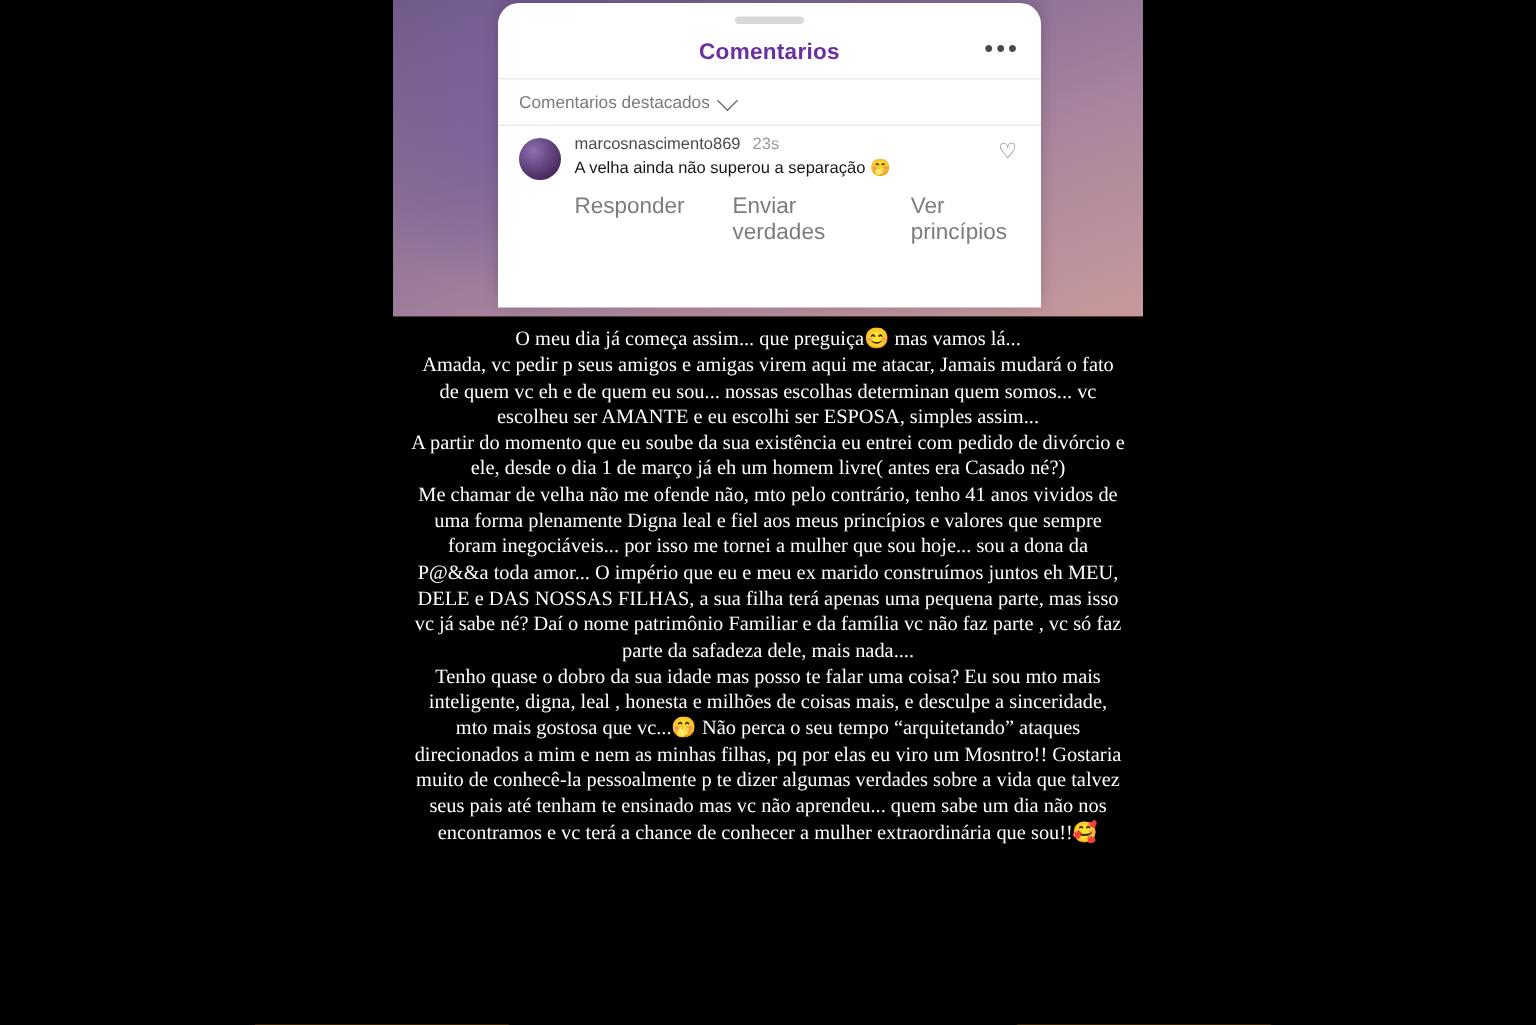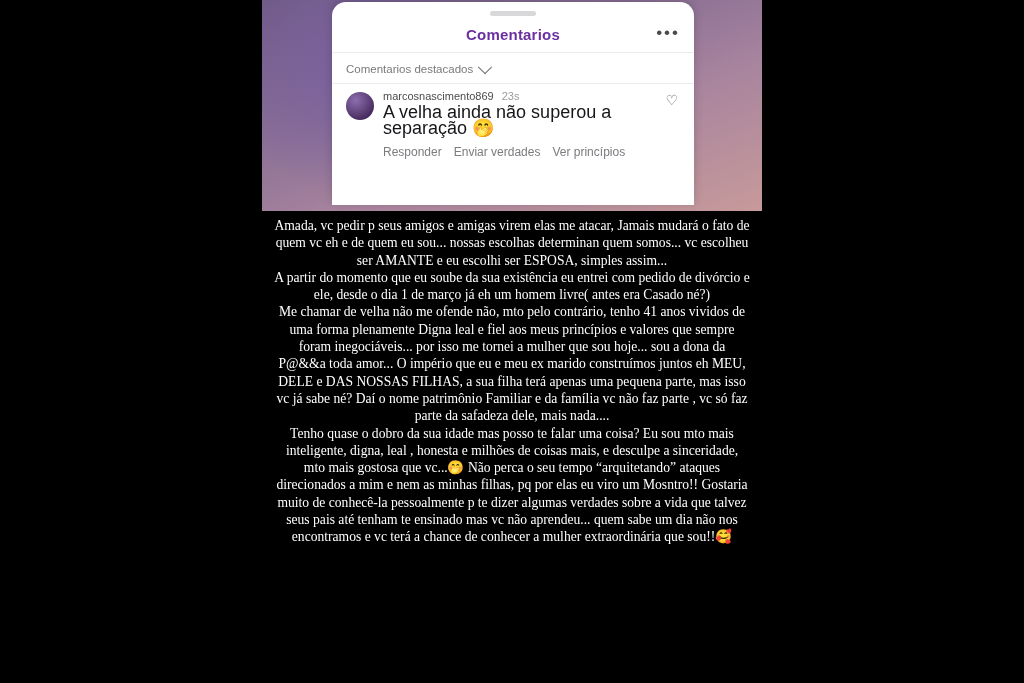--- a/index.html
+++ b/index.html
@@ -126,28 +126,28 @@
     margin-bottom: 2px;
   }
   .comment-user {
     color: #4b4b50;
   }
   .comment-time {
     color: #9a9aa0;
     margin-left: 5px;
   }
   .comment-text {
-    font-size: 18px;
+    font-size: 11px;
     color: #16161a;
     line-height: 16px;
   }
   .comment-actions {
     display: flex;
-    gap: 12px;
-    font-size: 12px;
+    gap: 32px;
+    font-size: 15px;
     color: #7b7b80;
     padding: 9px 0 0 0;
   }
   .heart {
     position: absolute;
     right: 16px;
     top: 8px;
     font-size: 14px;
     color: #6b6b70;
   }
@@ -229,19 +229,20 @@
             <span>Ver princípios</span>
           </div>
         </div>
         <div class="heart">♡</div>
       </div>
 
     </div>
   </div>
 
   <div class="text-block">
-    <p>Amada, vc pedir p seus amigos e amigas virem elas me atacar, Jamais mudará o fato de quem vc eh e de quem eu sou... nossas escolhas determinan quem somos... vc escolheu ser AMANTE e eu escolhi ser ESPOSA, simples assim...</p>
+    <p>O meu dia já começa assim... que preguiça😊 mas vamos lá...</p>
+    <p>Amada, vc pedir p seus amigos e amigas virem aqui me atacar, Jamais mudará o fato de quem vc eh e de quem eu sou... nossas escolhas determinan quem somos... vc escolheu ser AMANTE e eu escolhi ser ESPOSA, simples assim...</p>
     <p>A partir do momento que eu soube da sua existência eu entrei com pedido de divórcio e ele, desde o dia 1 de março já eh um homem livre( antes era Casado né?)</p>
     <p>Me chamar de velha não me ofende não, mto pelo contrário, tenho 41 anos vividos de uma forma plenamente Digna leal e fiel aos meus princípios e valores que sempre foram inegociáveis... por isso me tornei a mulher que sou hoje... sou a dona da P@&amp;&amp;a toda amor... O império que eu e meu ex marido construímos juntos eh MEU, DELE e DAS NOSSAS FILHAS, a sua filha terá apenas uma pequena parte, mas isso vc já sabe né? Daí o nome patrimônio Familiar e da família vc não faz parte , vc só faz parte da safadeza dele, mais nada....</p>
     <p>Tenho quase o dobro da sua idade mas posso te falar uma coisa? Eu sou mto mais inteligente, digna, leal , honesta e milhões de coisas mais, e desculpe a sinceridade, mto mais gostosa que vc...🤭 Não perca o seu tempo “arquitetando” ataques direcionados a mim e nem as minhas filhas, pq por elas eu viro um Mosntro!! Gostaria muito de conhecê-la pessoalmente p te dizer algumas verdades sobre a vida que talvez seus pais até tenham te ensinado mas vc não aprendeu... quem sabe um dia não nos encontramos e vc terá a chance de conhecer a mulher extraordinária que sou!!🥰</p>
   </div>
 
 </div>
 
 </body></html>

